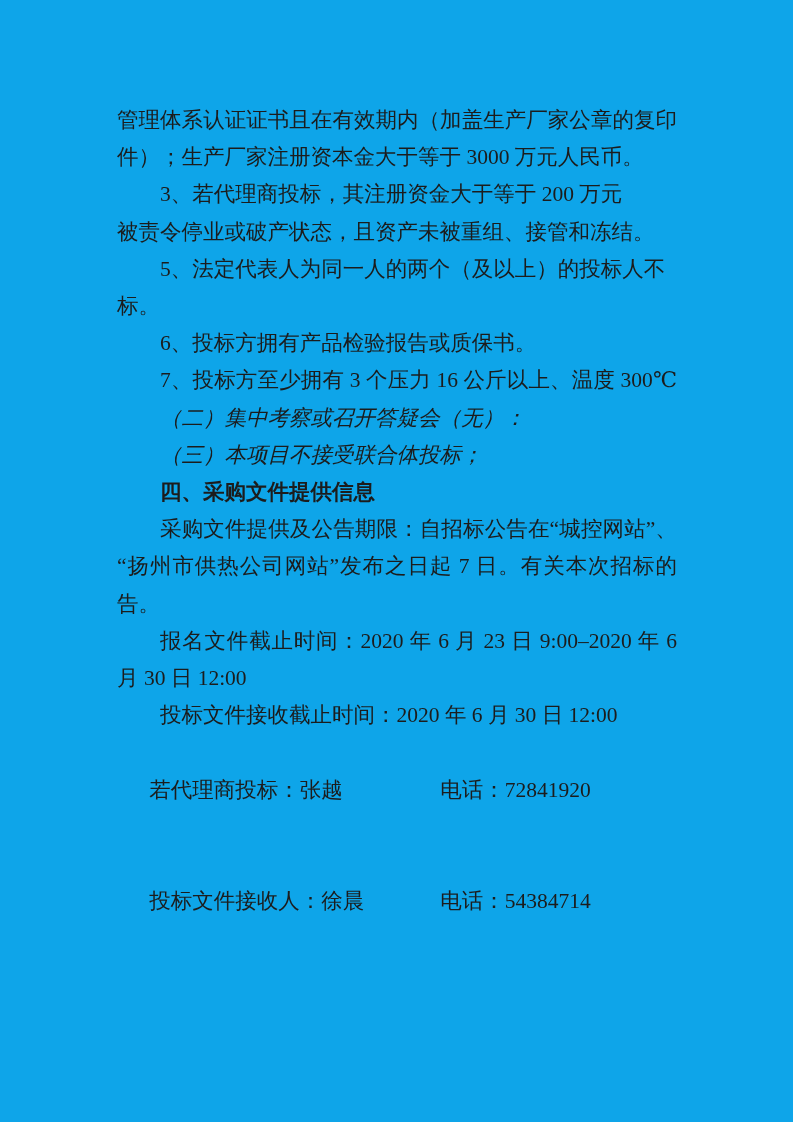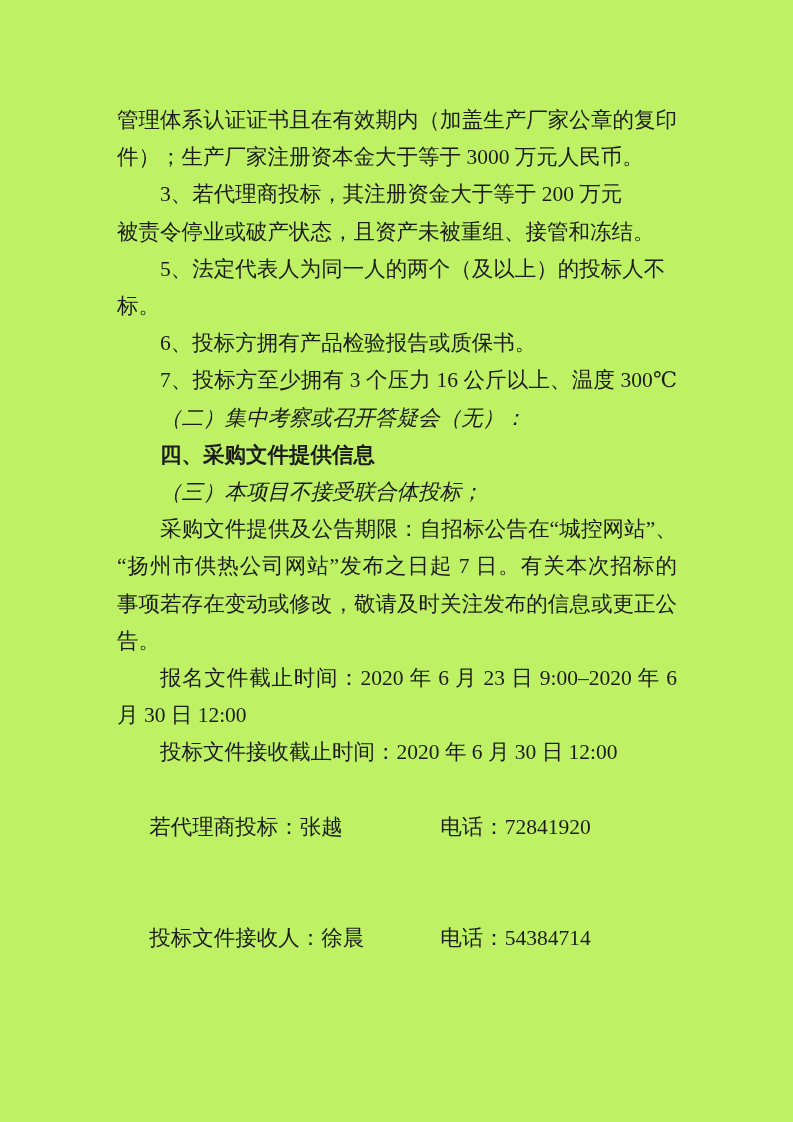--- a/index.html
+++ b/index.html
@@ -4,21 +4,21 @@
 <style>
   html, body {
     margin: 0;
     padding: 0;
     background: #ffffff;
   }
   .page {
     position: relative;
     width: 793px;
     height: 1122px;
-    background: #bef264;
+    background: #0ea5e9;
     overflow: hidden;
     font-family: "Liberation Serif", "DejaVu Serif", serif;
     color: #1c1c1c;
   }
   .content {
     position: absolute;
     left: 117px;
     top: 102px;
     width: 560px;
   }
@@ -56,25 +56,24 @@
 
     <div class="ln j">管理体系认证证书且在有效期内（加盖生产厂家公章的复印</div>
     <div class="ln">件）；生产厂家注册资本金大于等于 3000 万元人民币。</div>
     <div class="ln ind">3、若代理商投标，其注册资金大于等于 200 万元</div>
     <div class="ln">被责令停业或破产状态，且资产未被重组、接管和冻结。</div>
     <div class="ln ind">5、法定代表人为同一人的两个（及以上）的投标人不</div>
     <div class="ln">标。</div>
     <div class="ln ind">6、投标方拥有产品检验报告或质保书。</div>
     <div class="ln ind j">7、投标方至少拥有 3 个压力 16 公斤以上、温度 300℃</div>
     <div class="ln ind kai">（二）集中考察或召开答疑会（无）：</div>
+    <div class="ln ind kai">（三）本项目不接受联合体投标；</div>
     <div class="ln ind h">四、采购文件提供信息</div>
-    <div class="ln ind kai">（三）本项目不接受联合体投标；</div>
     <div class="ln ind j">采购文件提供及公告期限：自招标公告在“城控网站”、</div>
     <div class="ln j">“扬州市供热公司网站”发布之日起 7 日。有关本次招标的</div>
-    <div class="ln j">事项若存在变动或修改，敬请及时关注发布的信息或更正公</div>
     <div class="ln">告。</div>
     <div class="ln ind j">报名文件截止时间：2020 年 6 月 23 日 9:00–2020 年 6</div>
     <div class="ln">月 30 日 12:00</div>
     <div class="ln ind">投标文件接收截止时间：2020 年 6 月 30 日 12:00</div>
 
     <div class="ln ind">
       <span class="contact-label">若代理商投标：张越</span><span>电话：72841920</span>
     </div>
 
     <div class="ln ind">

